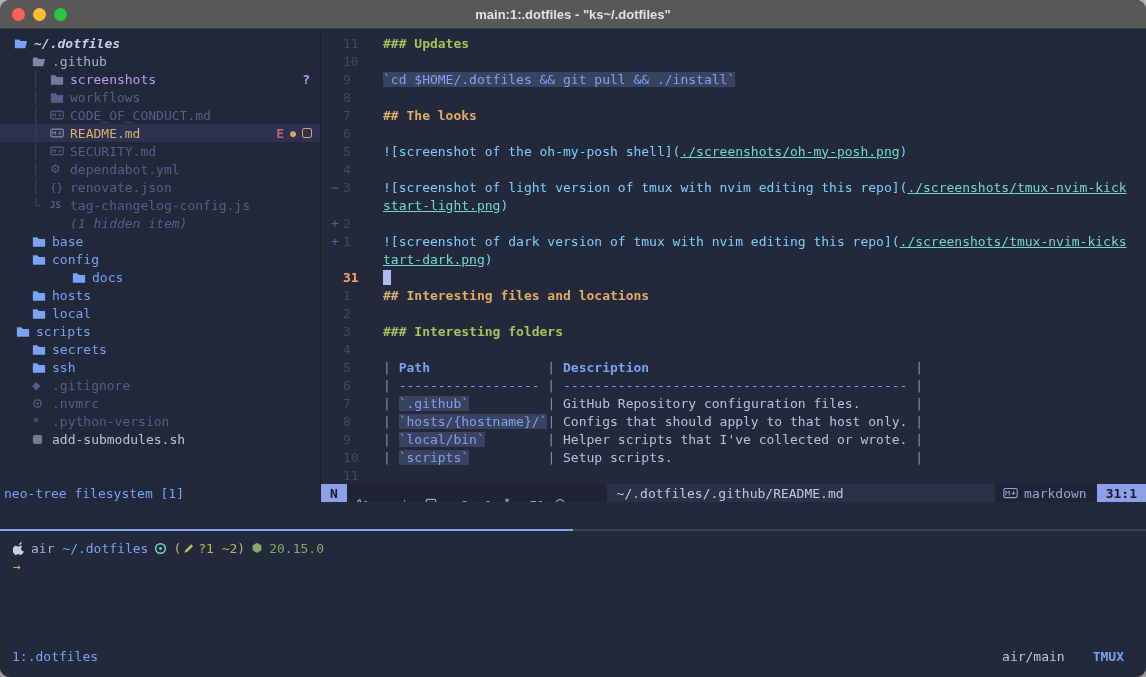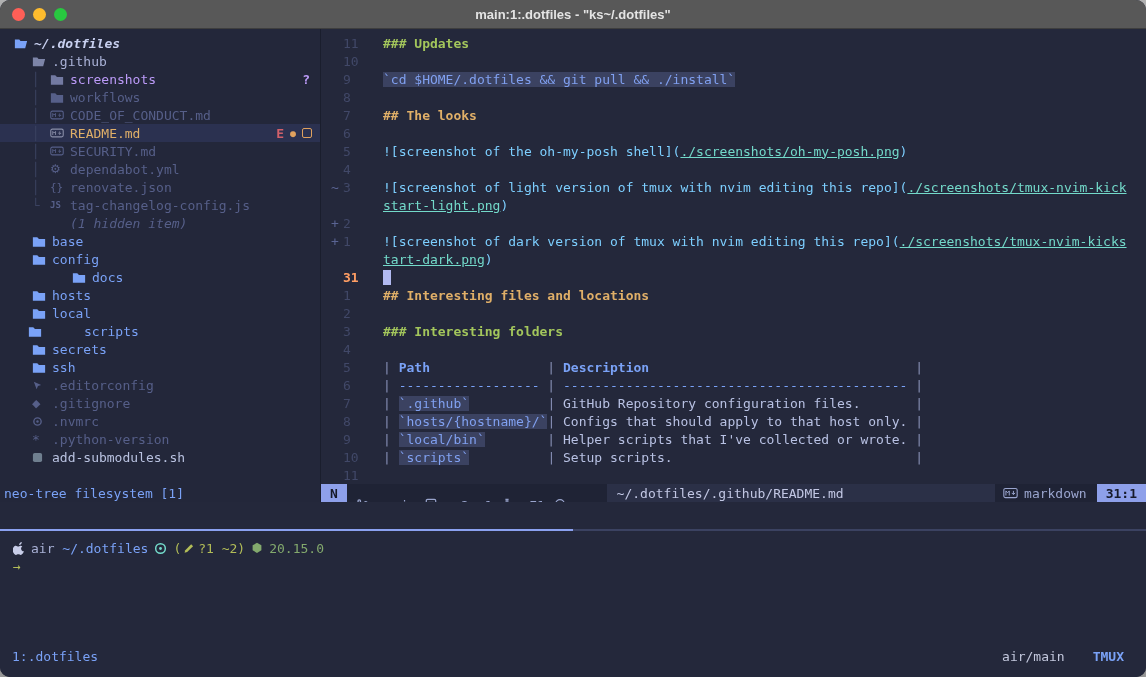--- a/index.html
+++ b/index.html
@@ -141,32 +141,29 @@
               </svg></span><span class="tlabel">config</span></div>
           <div class="trow dir" style="padding-left: 24px; margin-left: 48px;"><span class="ticon"><svg width="14" height="13" viewBox="0 0 16 14">
                 <path fill="currentColor" d="M1 2h5l2 2h7v9H1z"></path>
               </svg></span><span class="tlabel">docs</span></div>
           <div class="trow dir" style="padding-left: 32px;"><span class="ticon"><svg width="14" height="13" viewBox="0 0 16 14">
                 <path fill="currentColor" d="M1 2h5l2 2h7v9H1z"></path>
               </svg></span><span class="tlabel">hosts</span></div>
           <div class="trow dir" style="padding-left: 32px;"><span class="ticon"><svg width="14" height="13" viewBox="0 0 16 14">
                 <path fill="currentColor" d="M1 2h5l2 2h7v9H1z"></path>
               </svg></span><span class="tlabel">local</span></div>
-          <div class="trow dir" style="padding-left: 28px; gap: 36px;"><span class="ticon"><svg width="14" height="13" viewBox="0 0 16 14">
+          <div class="trow dir" style="padding-left: 16px;"><span class="ticon"><svg width="14" height="13" viewBox="0 0 16 14">
                 <path fill="currentColor" d="M1 2h5l2 2h7v9H1z"></path>
               </svg></span><span class="tlabel">scripts</span></div>
           <div class="trow dir" style="padding-left: 32px;"><span class="ticon"><svg width="14" height="13" viewBox="0 0 16 14">
                 <path fill="currentColor" d="M1 2h5l2 2h7v9H1z"></path>
               </svg></span><span class="tlabel">secrets</span></div>
           <div class="trow dir" style="padding-left: 32px;"><span class="ticon"><svg width="14" height="13" viewBox="0 0 16 14">
                 <path fill="currentColor" d="M1 2h5l2 2h7v9H1z"></path>
               </svg></span><span class="tlabel">ssh</span></div>
-          <div class="trow dim" style="padding-left: 32px;"><span class="ticon"><svg width="11" height="11" viewBox="0 0 12 12">
-                <path fill="currentColor" d="M2 2l8 3.5-3.5 1L5 10z"></path>
-              </svg></span><span class="tlabel">.editorconfig</span></div>
           <div class="trow dim" style="padding-left: 32px;"><span class="ticon"><span class="tglyph" style="font-family:'DejaVu Sans',sans-serif">◆</span></span><span class="tlabel">.gitignore</span></div>
           <div class="trow dim" style="padding-left: 32px;"><span class="ticon"><svg width="11" height="11" viewBox="0 0 12 12">
                 <circle cx="6" cy="6" r="4" fill="none" stroke="currentColor" stroke-width="1.5"></circle>
                 <circle cx="6" cy="6" r="1.3" fill="currentColor"></circle>
               </svg></span><span class="tlabel">.nvmrc</span></div>
           <div class="trow dim" style="padding-left: 32px;"><span class="ticon"><span class="tglyph" style="font-size:13px">*</span></span><span class="tlabel">.python-version</span></div>
           <div class="trow file-light" style="padding-left: 32px;"><span class="ticon"><svg width="11" height="11" viewBox="0 0 12 12">
                 <rect x="1" y="1" width="10" height="10" rx="2" fill="currentColor"></rect>
               </svg></span><span class="tlabel">add-submodules.sh</span></div>
         </div>

